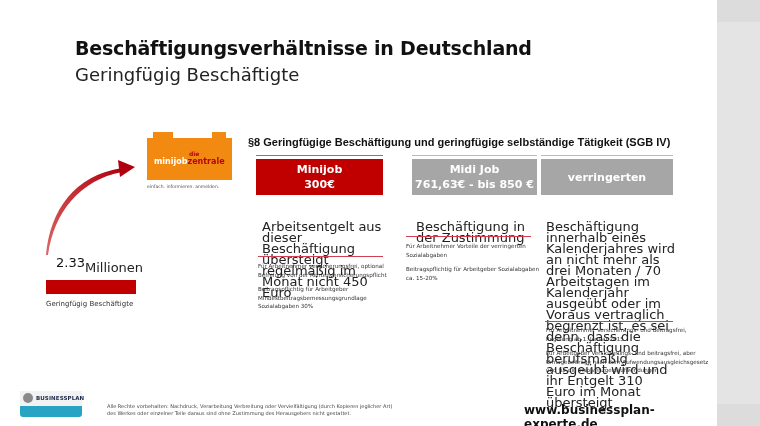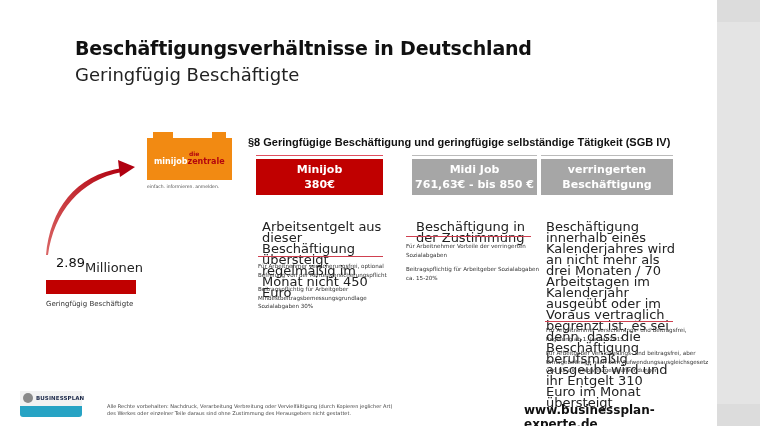--- a/index.html
+++ b/index.html
@@ -70,31 +70,31 @@
     <defs>
       <linearGradient id="ag" x1="0" y1="1" x2="1" y2="0">
         <stop offset="0" stop-color="#c00000" stop-opacity="0.6"></stop>
         <stop offset="1" stop-color="#b00010"></stop>
       </linearGradient>
     </defs>
     <path d="M 16 105 C 20 60, 45 25, 92 18 L 92 22 C 50 30, 24 62, 18 105 Z" fill="url(#ag)"></path>
     <polygon points="88,10 105,17 90,27" fill="#b00010"></polygon>
   </svg>
 
-  <div class="stat-num">2.89</div>
+  <div class="stat-num">2.33</div>
   <div class="stat-unit">Millionen</div>
   <div class="stat-bar"></div>
   <div class="stat-label">Geringfügig Beschäftigte</div>
 
   <div class="section-head">§8 Geringfügige Beschäftigung und geringfügige selbständige Tätigkeit (SGB IV)</div>
 
   <div class="card-divider-top" style="left:256px;width:127px;background:#e05060;"></div>
   <div class="card-head red" style="left:256px;width:127px;">
     <div>Minijob</div>
-    <div>380€</div>
+    <div>300€</div>
   </div>
   <div class="desc" style="left:262px;top:200px;width:125px;">Arbeitsentgelt aus dieser Beschäftigung übersteigt regelmäßig im Monat nicht 450 Euro</div>
   <div class="sep" style="left:258px;top:256px;width:125px;"></div>
   <div class="note" style="left:258px;top:262px;width:142px;">
     <p>Für Arbeitnehmer versicherungsfrei, optional Befreiung von der Rentenversicherungspflicht</p>
     <p>Beitragspflichtig für Arbeitgeber Mindestbeitragsbemessungsgrundlage Sozialabgaben 30%</p>
   </div>
 
   <div class="card-divider-top" style="left:412px;width:125px;background:#bbbbbb;"></div>
   <div class="card-head gray" style="left:412px;width:125px;">
@@ -104,21 +104,20 @@
   <div class="desc" style="left:416px;top:200px;width:110px;">Beschäftigung in der Zustimmung</div>
   <div class="sep" style="left:406px;top:236px;width:125px;"></div>
   <div class="note" style="left:406px;top:242px;width:135px;">
     <p>Für Arbeitnehmer Vorteile der verringerten Sozialabgaben</p>
     <p>Beitragspflichtig für Arbeitgeber Sozialabgaben ca. 15-20%</p>
   </div>
 
   <div class="card-divider-top" style="left:541px;width:132px;background:#bbbbbb;"></div>
   <div class="card-head gray" style="left:541px;width:132px;">
     <div>verringerten</div>
-    <div>Beschäftigung</div>
   </div>
   <div class="desc" style="left:546px;top:200px;width:130px;">Beschäftigung innerhalb eines Kalenderjahres wird an nicht mehr als drei Monaten / 70 Arbeitstagen im Kalenderjahr ausgeübt oder im Voraus vertraglich begrenzt ist, es sei denn, dass  die Beschäftigung berufsmäßig ausgeübt wird und ihr Entgelt 310 Euro im Monat übersteigt</div>
   <div class="sep" style="left:545px;top:321px;width:128px;"></div>
   <div class="note" style="left:546px;top:326px;width:165px;">
     <p>Für Arbeitnehmer Versicherungs- und beitragsfrei, Regelung ab 1. Januar 2015</p>
     <p>Für Arbeitgeber Versicherungs- und beitragsfrei, aber Umlagebeiträge nach dem Aufwendungsausgleichsgesetz und für die Insolvenzgeldaufwendungen</p>
   </div>
 
   <div class="footer-logo">
     <div class="fl-top">

